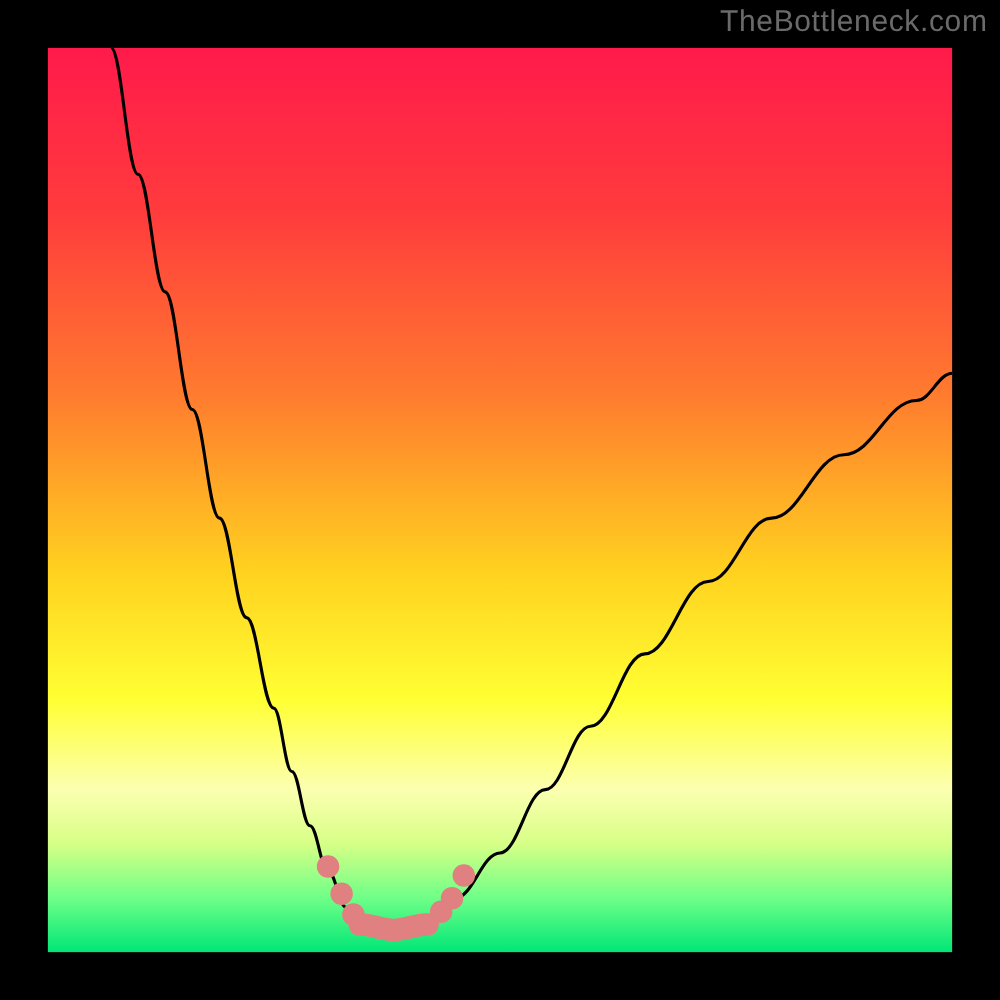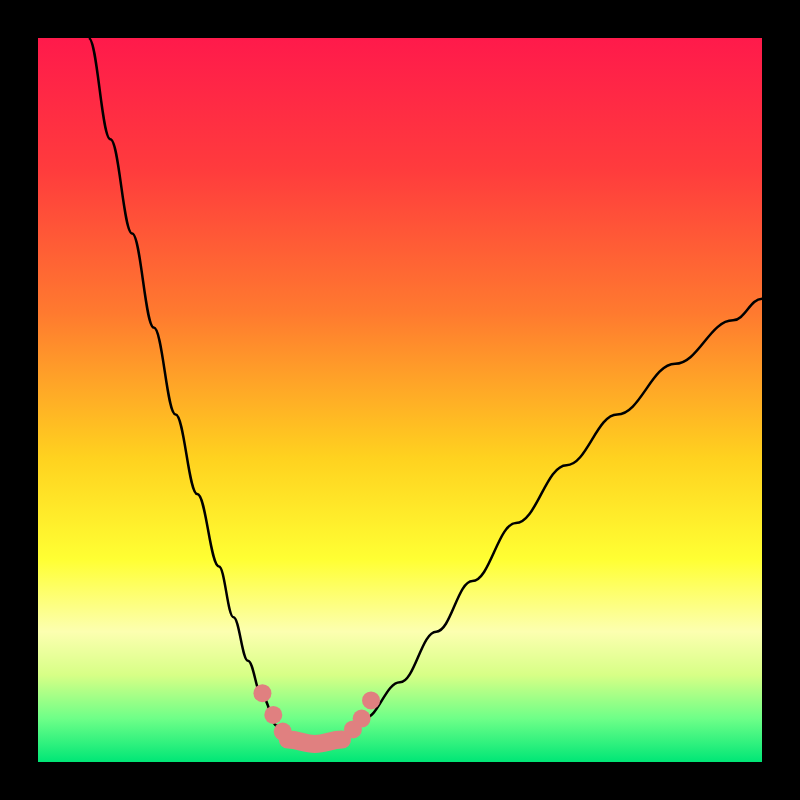--- a/index.html
+++ b/index.html
@@ -55,20 +55,21 @@
     stroke: #e08080;
     stroke-width: 18;
     stroke-linecap: round;
     stroke-linejoin: round;
   }
 </style>
 </head>
 <body>
 
 <div class="outer">
+  <div class="attribution">TheBottleneck.com</div>
 
   <div class="plot-area">
 
     <svg class="bg" viewBox="0 0 724 724" preserveAspectRatio="none">
       <defs>
         <linearGradient id="heat" x1="0" y1="0" x2="0" y2="1">
             <stop offset="0%" stop-color="#ff1a4b"></stop>
             <stop offset="18%" stop-color="#ff3b3d"></stop>
             <stop offset="38%" stop-color="#ff7a2f"></stop>
             <stop offset="57.99999999999999%" stop-color="#ffd21f"></stop>

